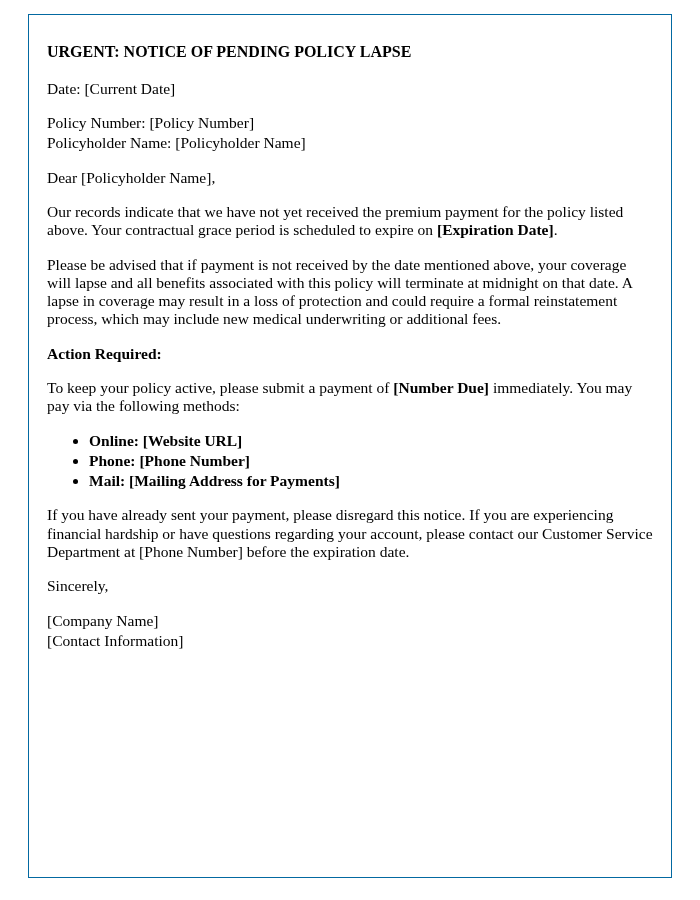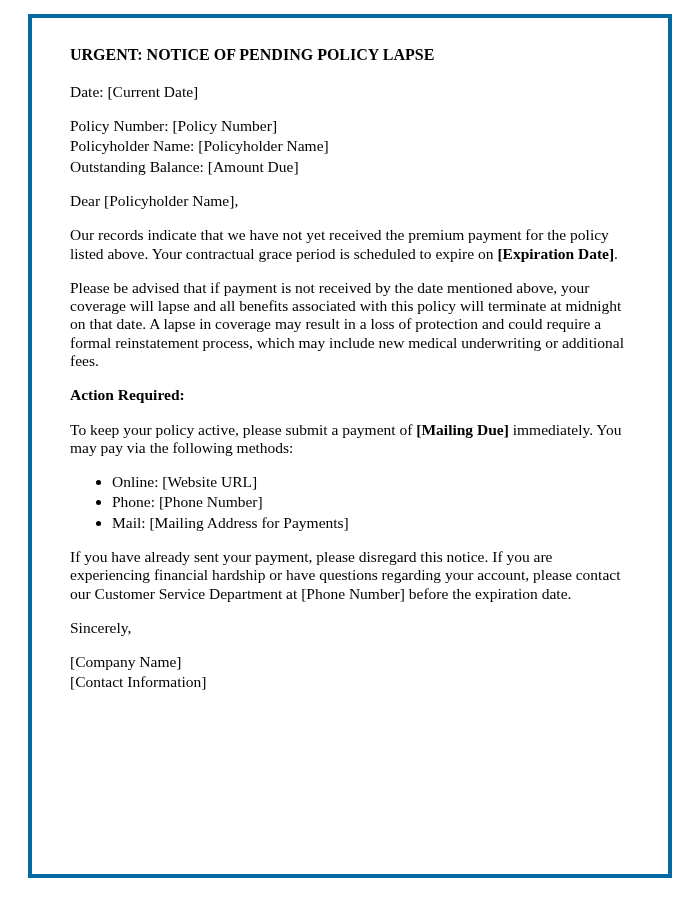--- a/index.html
+++ b/index.html
@@ -15,22 +15,22 @@
     height: 900px;
     background: #ffffff;
   }
   .page {
     position: absolute;
     left: 28px;
     top: 14px;
     width: 644px;
     height: 864px;
     box-sizing: border-box;
-    border: 4px solid #0369a1;
-    padding: 28px 38px;
+    border: 1px solid #0369a1;
+    padding: 28px 18px;
     font-family: "Liberation Serif", serif;
     font-size: 15.5px;
     line-height: 1.18;
     color: #000000;
     overflow: hidden;
   }
   .title {
     font-size: 16px;
     font-weight: bold;
     margin: 0 0 18px 0;
@@ -47,50 +47,50 @@
   .section-heading {
     font-weight: bold;
     margin: 16px 0 16px 0;
   }
   ul.payment-list {
     margin: 0 0 16px 0;
     padding-left: 42px;
   }
   ul.payment-list li {
     margin: 0 0 2px 0;
+    font-weight: bold;
   }
   .signature div {
     margin: 0 0 2px 0;
   }
 </style>
 </head>
 <body>
 
 <div class="canvas">
   <div class="page">
 
     <div class="title">URGENT: NOTICE OF PENDING POLICY LAPSE</div>
 
     <p>Date: [Current Date]</p>
 
     <div class="block">
       <div>Policy Number: [Policy Number]</div>
       <div>Policyholder Name: [Policyholder Name]</div>
-      <div>Outstanding Balance: [Amount Due]</div>
     </div>
 
     <p>Dear [Policyholder Name],</p>
 
     <p><span>Our records indicate that we have not yet received the premium payment for the policy listed above. Your contractual grace period is scheduled to expire on </span><span class="bold-inline">[Expiration Date]</span><span>.</span></p>
 
     <p>Please be advised that if payment is not received by the date mentioned above, your coverage will lapse and all benefits associated with this policy will terminate at midnight on that date. A lapse in coverage may result in a loss of protection and could require a formal reinstatement process, which may include new medical underwriting or additional fees.</p>
 
     <div class="section-heading">Action Required:</div>
 
-    <p><span>To keep your policy active, please submit a payment of </span><span class="bold-inline">[Mailing Due]</span><span> immediately. You may pay via the following methods:</span></p>
+    <p><span>To keep your policy active, please submit a payment of </span><span class="bold-inline">[Number Due]</span><span> immediately. You may pay via the following methods:</span></p>
 
     <ul class="payment-list">
       <li>Online: [Website URL]</li>
       <li>Phone: [Phone Number]</li>
       <li>Mail: [Mailing Address for Payments]</li>
     </ul>
 
     <p>If you have already sent your payment, please disregard this notice. If you are experiencing financial hardship or have questions regarding your account, please contact our Customer Service Department at [Phone Number] before the expiration date.</p>
 
     <p>Sincerely,</p>

